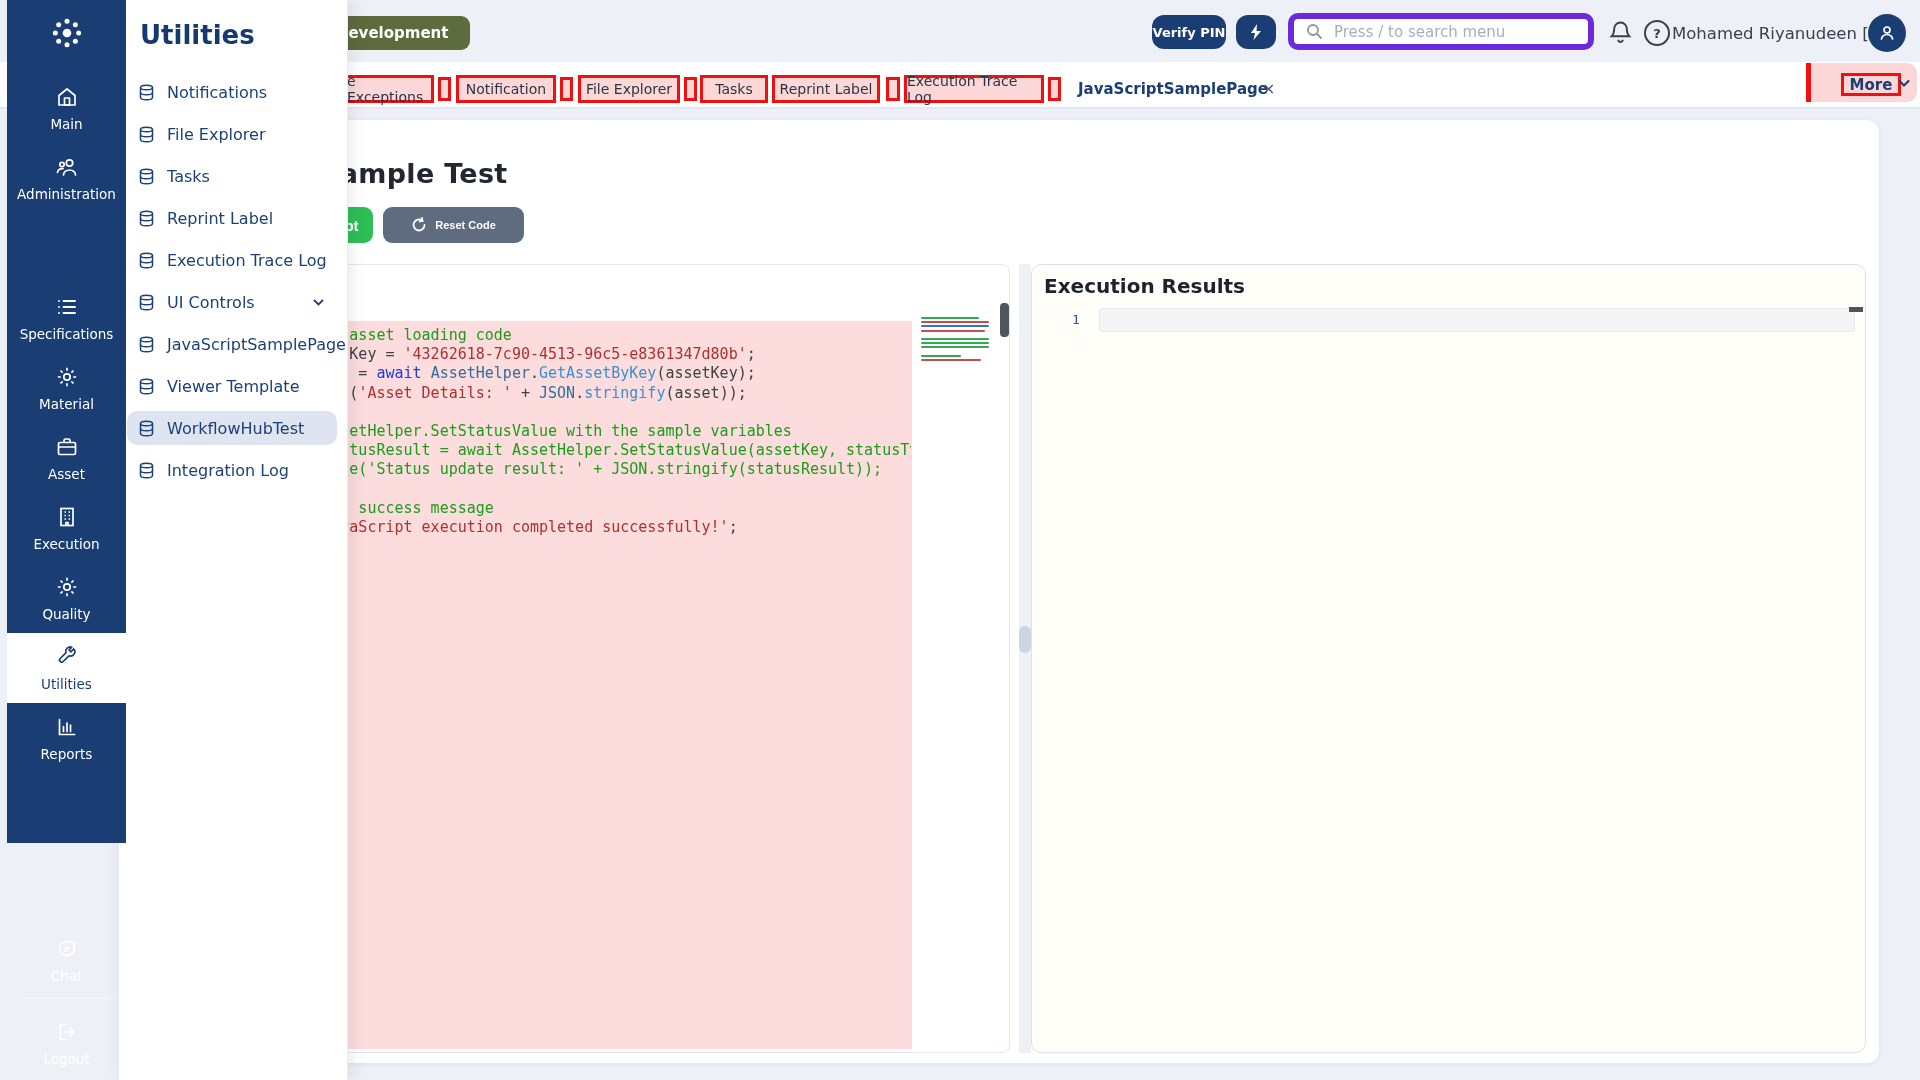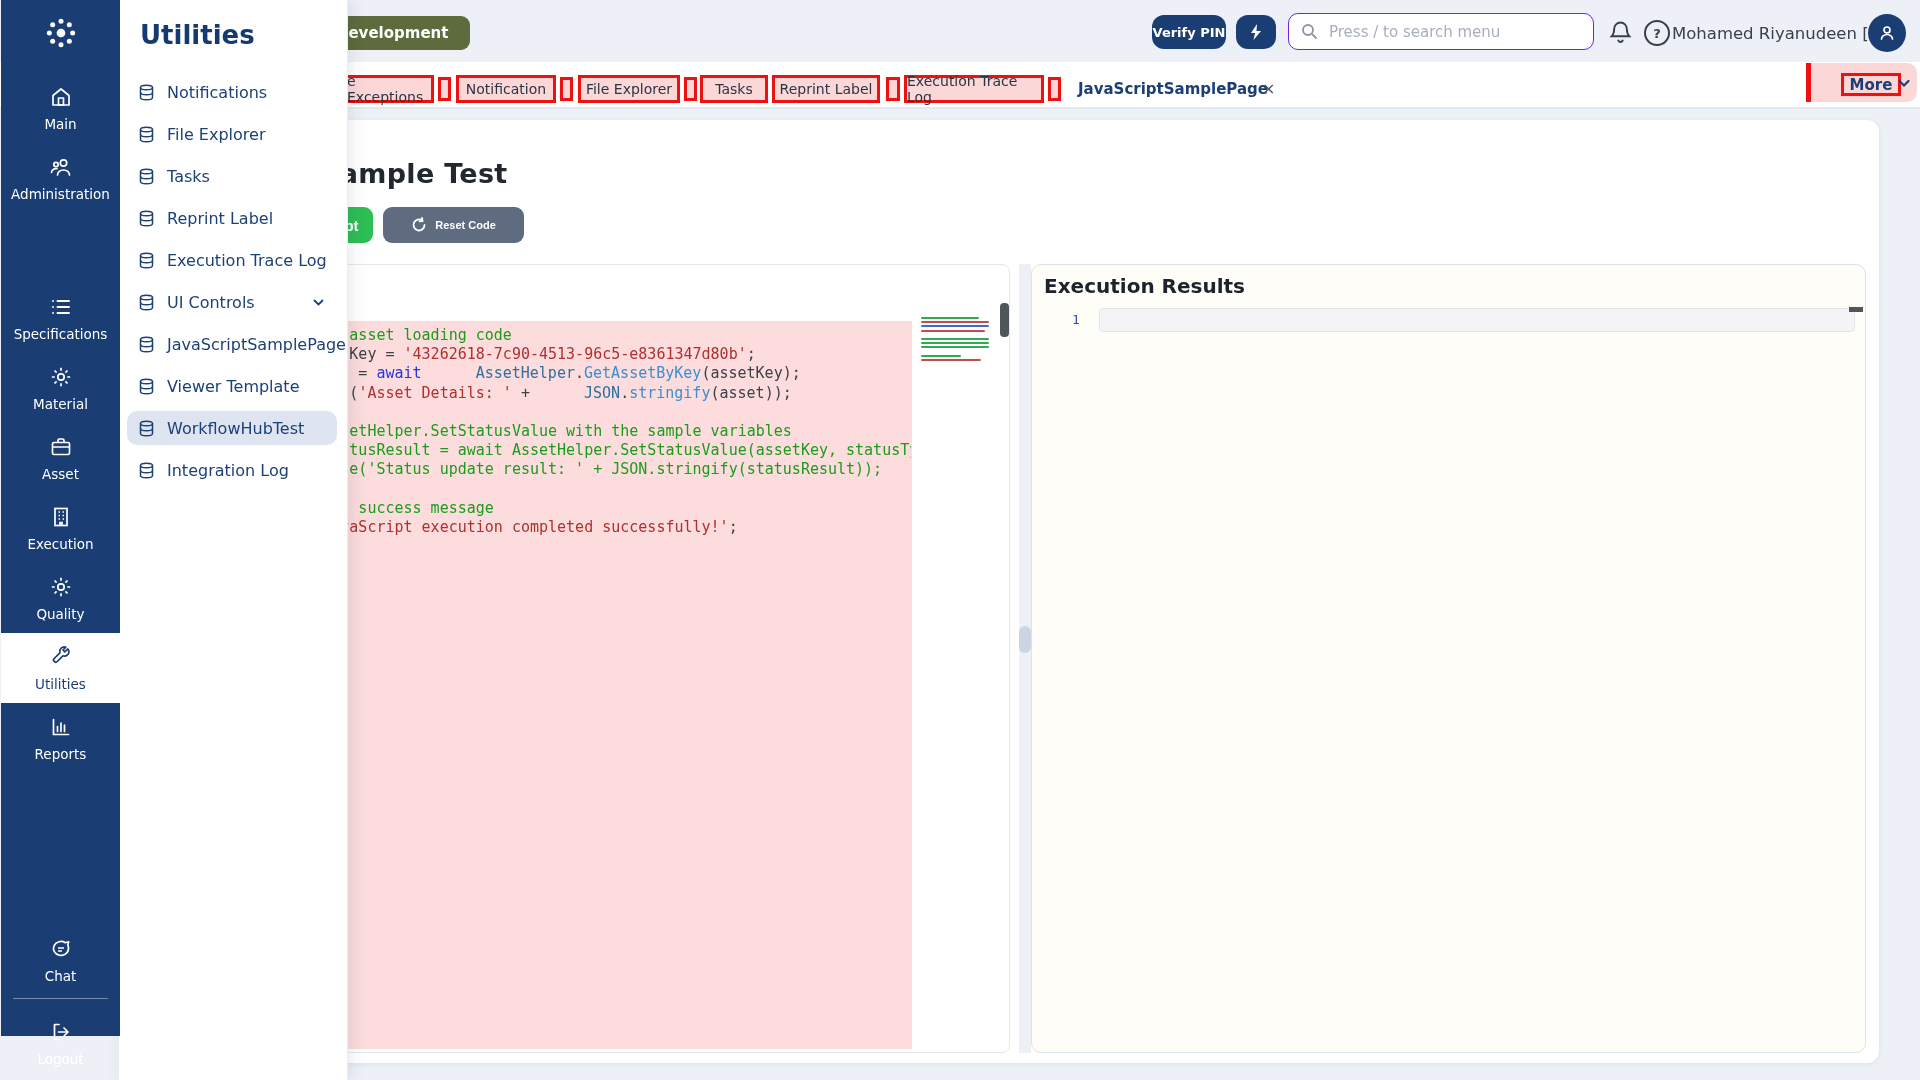--- a/index.html
+++ b/index.html
@@ -5,21 +5,21 @@
   html,body{margin:0;padding:0;background:#dfe4ec;}
   .stage{position:relative;width:1920px;height:1080px;overflow:hidden;background:#edf0f6;
          font-family:"DejaVu Sans","Liberation Sans",sans-serif;-webkit-font-smoothing:antialiased;}
   .abs{position:absolute;}
 
   
   .badge{position:absolute;left:314px;top:16px;height:34px;padding:0 22px;background:#5d6b3d;color:#fff;
          border-radius:9px;font-weight:bold;font-size:15px;display:flex;align-items:center;}
   .btn-navy{position:absolute;background:#1a3e73;color:#fff;border-radius:12px;display:flex;align-items:center;
             justify-content:center;font-weight:bold;font-size:13px;cursor:pointer;}
-  .search{position:absolute;left:1288px;top:13px;width:306px;height:37px;background:#fff;border:1px solid #6d28d9;
+  .search{position:absolute;left:1288px;top:13px;width:306px;height:37px;background:#fff;border:6px solid #6d28d9;
           border-radius:10px;display:flex;align-items:center;gap:9px;padding:0 12px;box-sizing:border-box;}
   .search input{border:none;outline:none;font-size:15px;color:#444;width:100%;background:transparent;
                 font-family:"DejaVu Sans",sans-serif;}
   .search input::placeholder{color:#a7afbd;}
   .username{position:absolute;left:1672px;top:24px;font-size:16.5px;color:#3a414e;}
   .avatar{position:absolute;left:1868px;top:14px;width:38px;height:38px;border-radius:50%;background:#1a3e73;
           display:flex;align-items:center;justify-content:center;color:#fff;}
   .helpdot{position:absolute;left:1644px;top:20px;width:22px;height:22px;border:2px solid #38404c;border-radius:50%;
            color:#38404c;font-size:13px;font-weight:bold;display:flex;align-items:center;justify-content:center;}
 
@@ -44,21 +44,21 @@
              font-size:15px;font-weight:bold;display:flex;align-items:center;justify-content:center;cursor:pointer;overflow:hidden;}
   .btn-slate{position:absolute;left:383px;top:207px;width:141px;height:36px;background:#5f6c80;color:#fff;border-radius:9px;
              font-size:11px;font-weight:bold;display:flex;align-items:center;justify-content:center;gap:8px;cursor:pointer;}
 
   
   .lpanel{position:absolute;left:150px;top:264px;width:860px;height:789px;border:1px solid #e4e7ec;border-radius:8px;
           background:#fff;box-sizing:border-box;}
   .pinkzone{position:absolute;left:150px;top:321px;width:762px;height:728px;background:#fcdcdc;}
   .codewrap{position:absolute;left:250px;top:326px;width:661px;height:240px;overflow:hidden;
             font-family:"DejaVu Sans Mono","Liberation Mono",monospace;font-size:15px;line-height:19.2px;white-space:pre;}
-  .tok-c{color:#1b9c1b;} .tok-s{color:#b03030;} .tok-k{color:#2638d8;} .tok-t{color:#2e6f9f;margin-left:45px;}
+  .tok-c{color:#1b9c1b;} .tok-s{color:#b03030;} .tok-k{color:#2638d8;} .tok-t{color:#2e6f9f;}
   .tok-f{color:#3a8fd0;} .tok-p{color:#3c4148;}
   .minimap{position:absolute;left:921px;top:317px;width:70px;height:50px;}
   .minirow{height:2px;margin-bottom:2.2px;border-radius:1px;}
   .vthumb{position:absolute;left:1000px;top:303px;width:9px;height:34px;background:#4f555b;border-radius:4px;cursor:pointer;}
   .splitter{position:absolute;left:1019px;top:264px;width:12px;height:789px;background:#edf1f6;}
   .splitpill{position:absolute;left:1019px;top:626px;width:12px;height:27px;background:#cbd5e4;border-radius:6px;cursor:pointer;}
   .rpanel{position:absolute;left:1031px;top:264px;width:835px;height:789px;border:1px solid #dce3ee;border-radius:10px;
           background:#fffdf8;box-sizing:border-box;}
   .rtitle{position:absolute;left:12px;top:9px;font-size:20px;font-weight:bold;color:#1d222c;}
   .rlinenum{position:absolute;left:40px;top:47px;font-size:13px;color:#2b53a8;
@@ -70,21 +70,21 @@
   
   .flyout{position:absolute;left:119px;top:0;width:228px;height:1080px;background:#fff;z-index:50;
           box-shadow:3px 0 16px rgba(25,40,80,.10);border-right:1px solid #ececf2;}
   .flytitle{position:absolute;left:21px;top:20px;font-size:26px;font-weight:bold;color:#153a70;}
   .flyitem{position:absolute;left:8px;width:210px;height:34px;display:flex;align-items:center;gap:12px;padding-left:11px;
            box-sizing:border-box;color:#1b4178;font-size:16px;cursor:pointer;border-radius:10px;}
   .flyitem.on{background:#dee4f0;}
   .flychev{margin-left:auto;margin-right:12px;display:flex;}
 
   
-  .sidebar{position:absolute;left:1px;top:0;width:119px;height:1036px;background:#1a3e73;z-index:60;color:#fff;}
+  .sidebar{position:absolute;left:7px;top:0;width:119px;height:843px;background:#1a3e73;z-index:60;color:#fff;}
   .sitem{position:absolute;left:0;width:119px;height:70px;display:flex;flex-direction:column;align-items:center;
          justify-content:center;gap:7px;font-size:13.5px;cursor:pointer;}
   .sitem.on{background:#fff;color:#1a3e73;}
   .sdivider{position:absolute;left:12px;top:998px;width:95px;height:1px;background:rgba(255,255,255,.4);}
   svg{display:block;}
 </style>
 </head>
 <body>
 
 <div class="stage">

